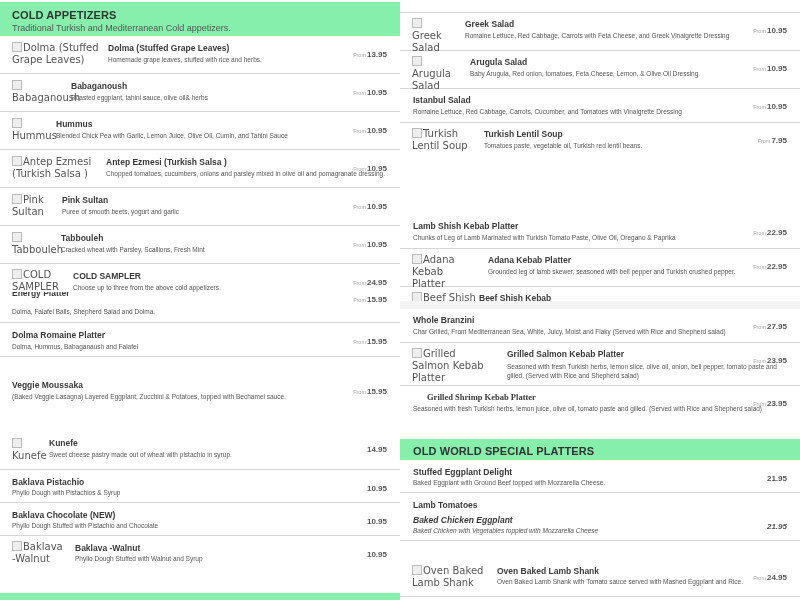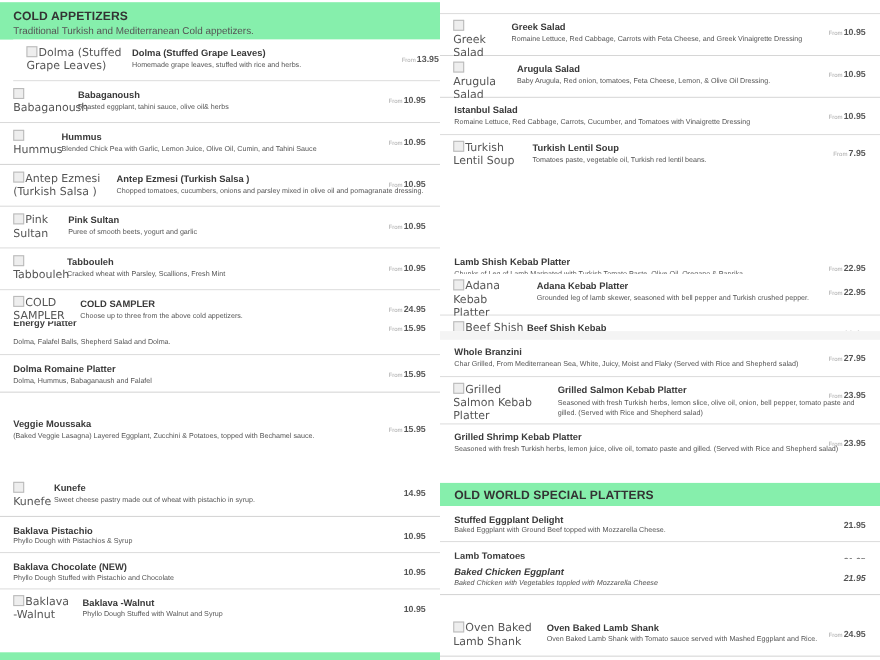--- a/index.html
+++ b/index.html
@@ -25,21 +25,21 @@
 </head>
 <body>
 
 <div class="col col-left">
 
   <div class="abs sec-head" style="top:2px;height:34px;">
     <div class="sec-title" style="position:absolute;top:7px;left:12px;">COLD APPETIZERS</div>
     <div class="sec-sub" style="position:absolute;top:21px;left:12px;">Traditional Turkish and Mediterranean Cold appetizers.</div>
   </div>
 
-  <div class="abs item" style="top:36px;height:38px;margin-left:12px;">
+  <div class="abs item" style="top:36px;height:38px;">
     <div class="img-alt" style="top:6px;width:90px;">Dolma (Stuffed Grape Leaves)</div>
     <div class="name" style="left:108px;top:7px;">Dolma (Stuffed Grape Leaves)</div>
     <div class="desc" style="left:108px;top:20px;">Homemade grape leaves, stuffed with rice and herbs.</div>
     <div class="price-wrap" style="top:7px;"><span class="price-from">From</span><span class="price">13.95</span></div>
   </div>
 
   <div class="abs item" style="top:74px;height:38px;">
     <div class="img-alt" style="top:6px;width:60px;">Babaganoush</div>
     <div class="name" style="left:71px;top:7px;">Babaganoush</div>
     <div class="desc" style="left:71px;top:20px;">Roasted eggplant, tahini sauce, olive oil&amp; herbs</div>
@@ -154,21 +154,21 @@
   </div>
 
   <div class="abs item" style="top:123px;height:50px;border-bottom:none;">
     <div class="img-alt" style="top:5px;width:65px;">Turkish Lentil Soup</div>
     <div class="name" style="left:84px;top:6px;">Turkish Lentil Soup</div>
     <div class="desc" style="left:84px;top:19px;">Tomatoes paste, vegetable oil, Turkish red lentil beans.</div>
     <div class="price-wrap" style="top:6px;"><span class="price-from">From</span><span class="price">7.95</span></div>
   </div>
 
 
-  <div class="abs item" style="top:214px;height:35px;margin-top:12px;">
+  <div class="abs item" style="top:214px;height:35px;">
     <div class="name" style="left:13px;top:7px;">Lamb Shish Kebab Platter</div>
     <div class="desc" style="left:13px;top:20px;">Chunks of Leg of Lamb Marinated with Turkish Tomato Paste, Olive Oil, Oregano &amp; Paprika</div>
     <div class="price-wrap" style="top:7px;"><span class="price-from">From</span><span class="price">22.95</span></div>
   </div>
 
   <div class="abs item" style="top:249px;height:38px;">
     <div class="img-alt" style="top:5px;width:65px;">Adana Kebab Platter</div>
     <div class="name" style="left:88px;top:6px;">Adana Kebab Platter</div>
     <div class="desc" style="left:88px;top:19px;">Grounded leg of lamb skewer, seasoned with bell pepper and Turkish crushed pepper.</div>
     <div class="price-wrap" style="top:6px;"><span class="price-from">From</span><span class="price">22.95</span></div>
@@ -188,21 +188,21 @@
   </div>
 
   <div class="abs item" style="top:343px;height:43px;">
     <div class="img-alt" style="top:5px;width:75px;">Grilled Salmon Kebab Platter</div>
     <div class="name" style="left:107px;top:6px;">Grilled Salmon Kebab Platter</div>
     <div class="desc wrap" style="left:107px;top:19px;width:280px;line-height:9px;">Seasoned with fresh Turkish herbs, lemon slice, olive oil, onion, bell pepper, tomato paste and gilled. (Served with Rice and Shepherd salad)</div>
     <div class="price-wrap" style="top:6px;"><span class="price-from">From</span><span class="price">23.95</span></div>
   </div>
 
   <div class="abs item" style="top:386px;height:50px;border-bottom:none;">
-    <div class="name" style="left:13px;top:6px;">Grilled Shrimp Kebab Platter</div>
+    <div class="name" style="left:27px;top:6px;font-family:Liberation Serif, serif;">Grilled Shrimp Kebab Platter</div>
     <div class="desc" style="left:13px;top:19px;">Seasoned with fresh Turkish herbs, lemon juice, olive oil, tomato paste and gilled. (Served with Rice and Shepherd salad)</div>
     <div class="price-wrap" style="top:6px;"><span class="price-from">From</span><span class="price">23.95</span></div>
   </div>
 
   <div class="abs sec-head" style="top:439px;height:21px;">
     <div class="sec-title" style="position:absolute;top:6px;left:13px;">OLD WORLD SPECIAL PLATTERS</div>
   </div>
 
   <div class="abs item" style="top:460px;height:33px;">
     <div class="name" style="left:13px;top:7px;">Stuffed Eggplant Delight</div>

